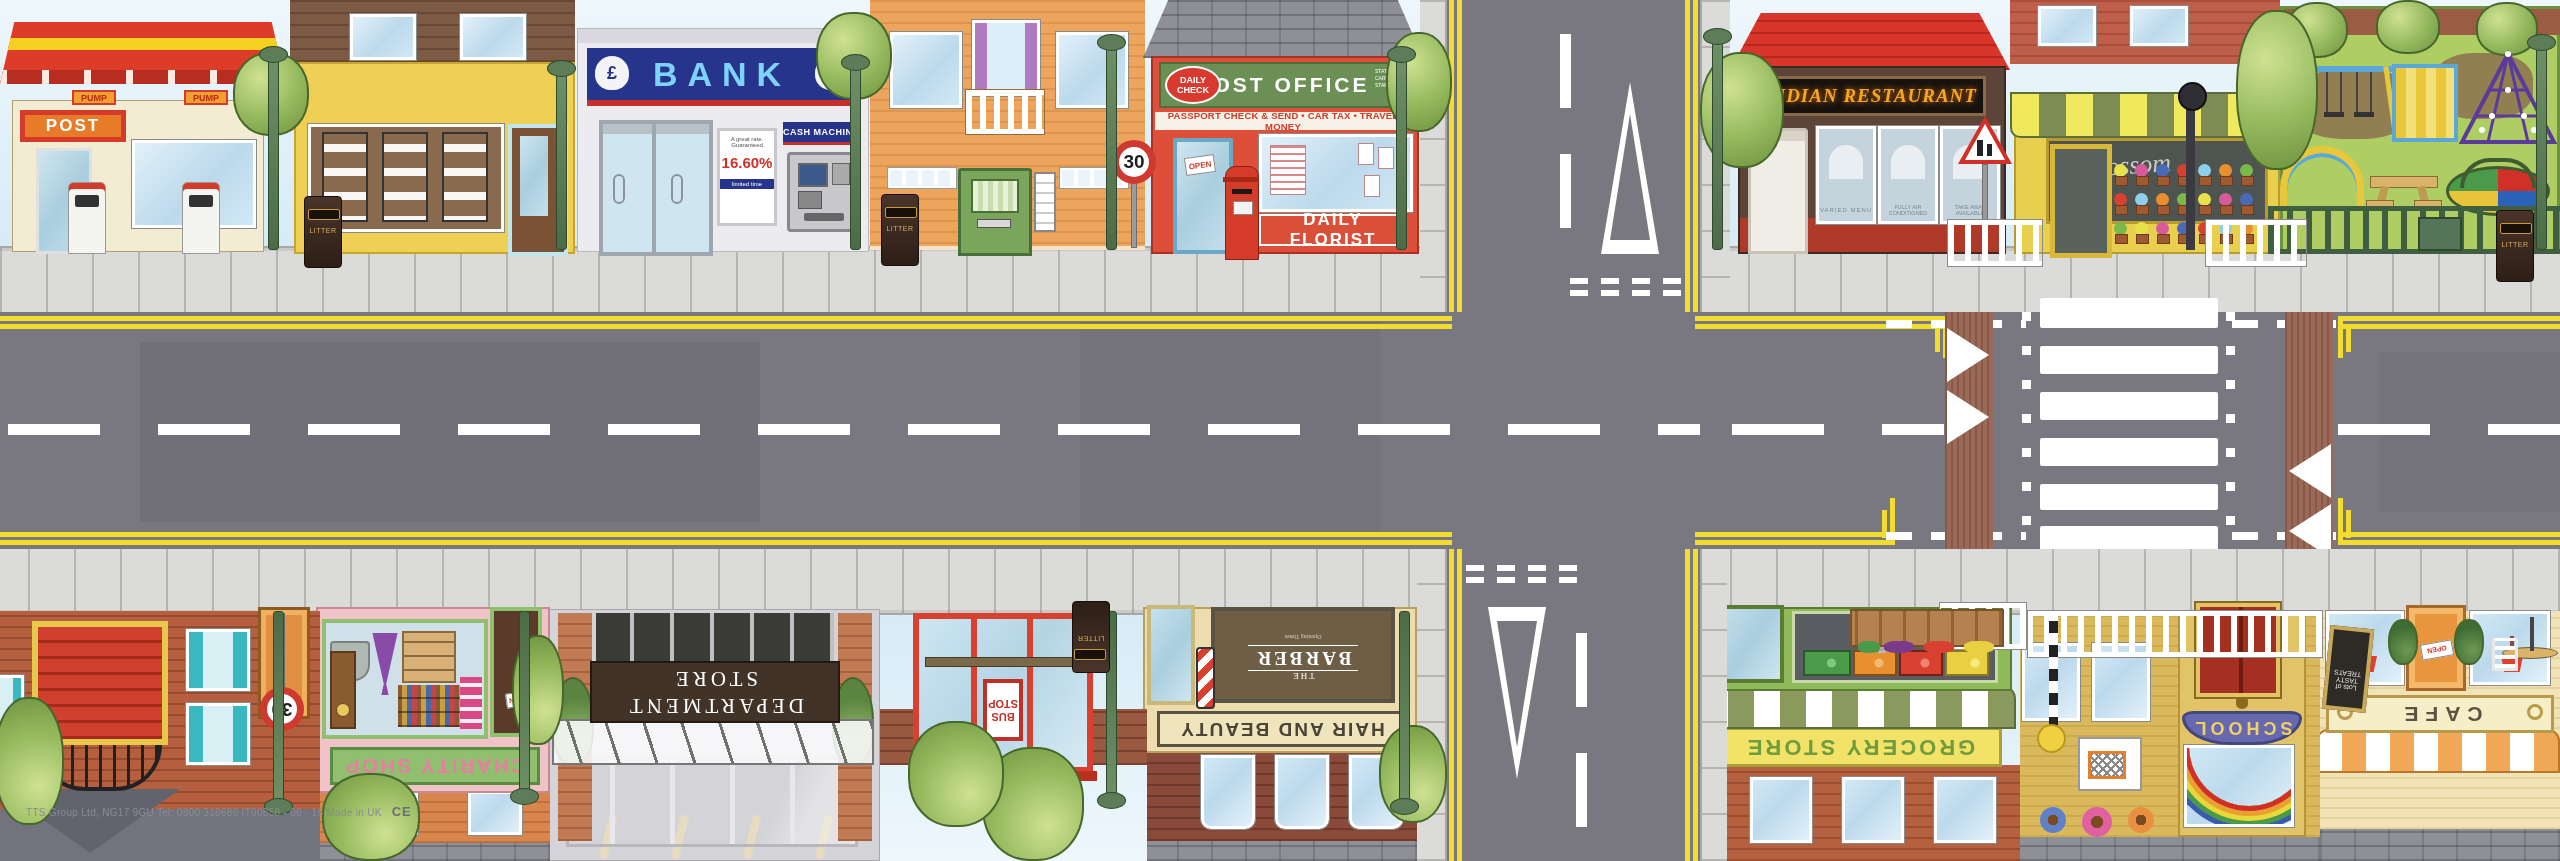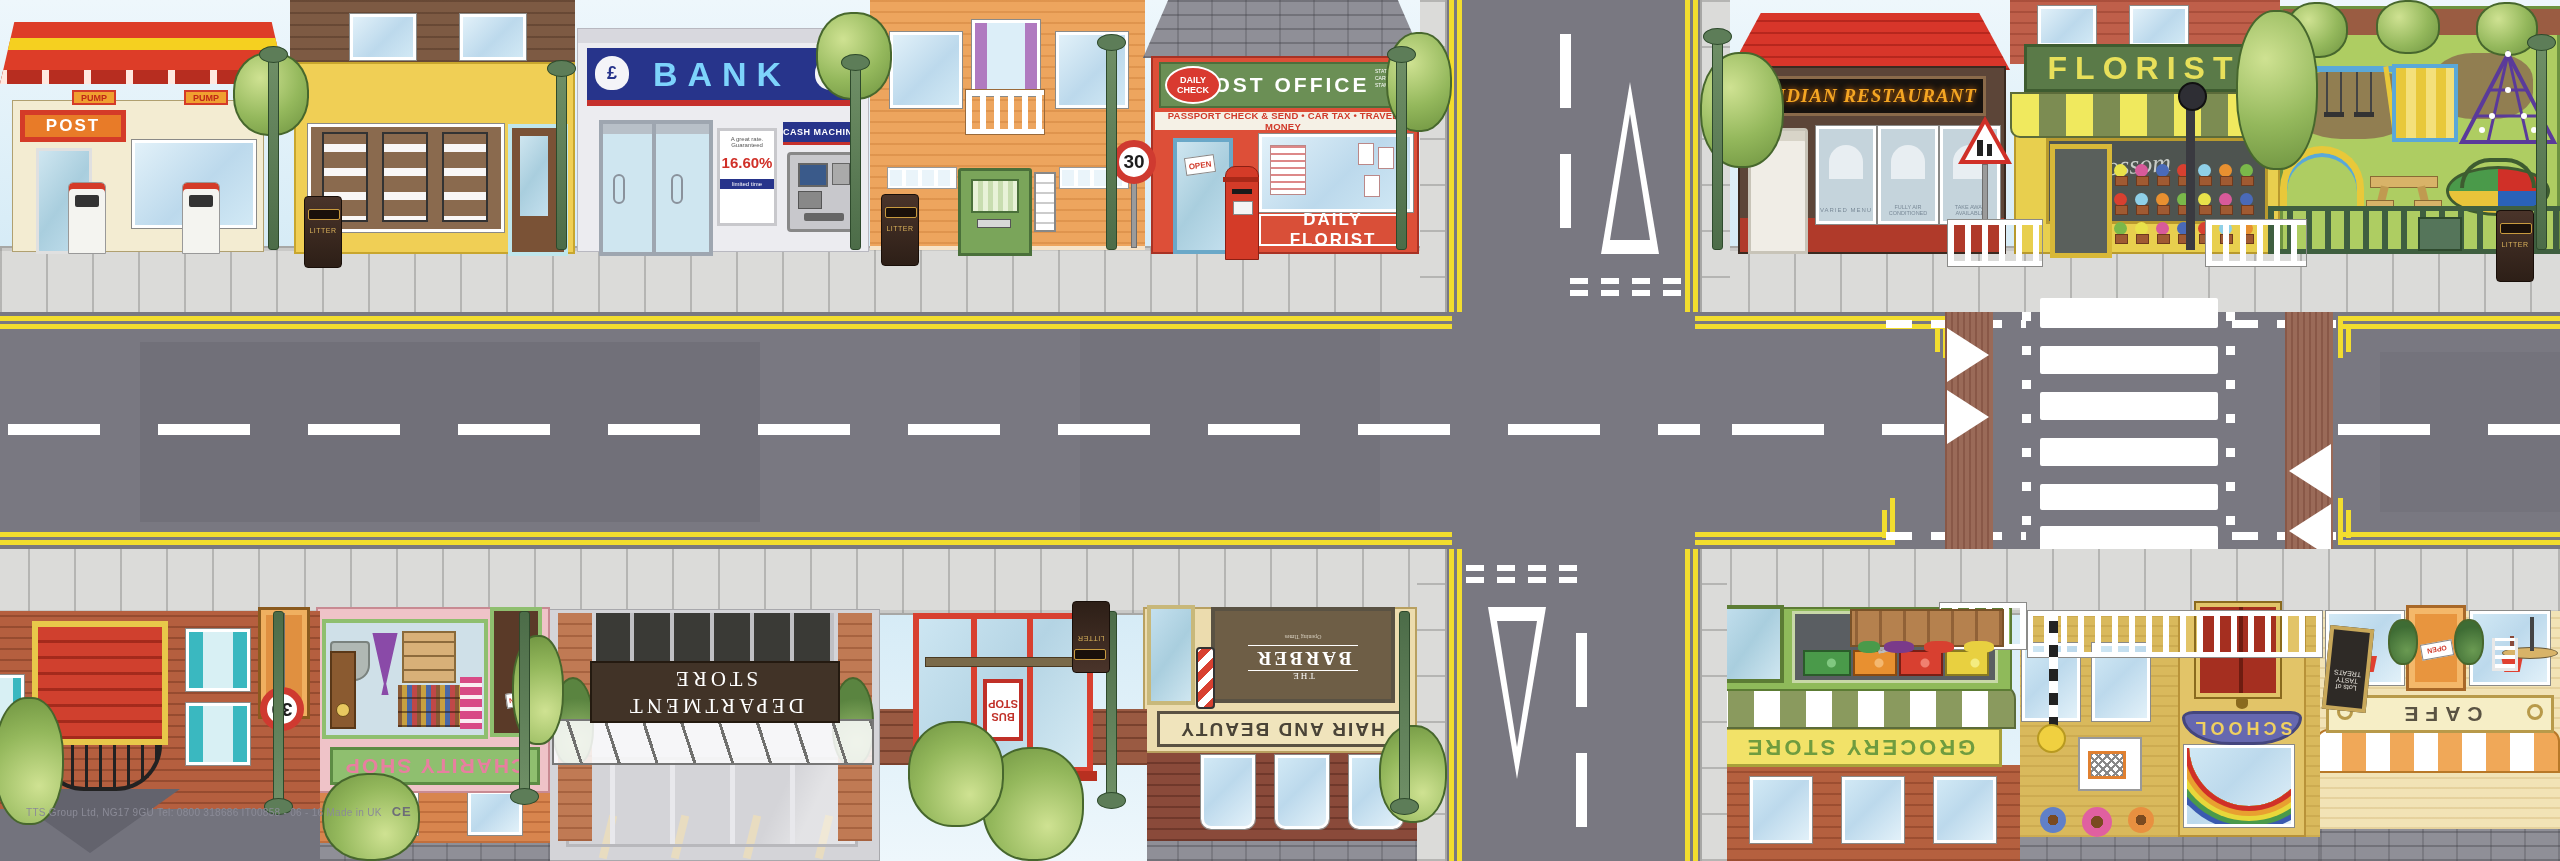--- a/index.html
+++ b/index.html
@@ -218,23 +218,20 @@
         <div class="a" style="left:2px;top:28px;width:5px;height:12px;background:#222"></div>
       </div>
       <div class="pole" style="left:252px;top:164px;height:84px"></div>
     </div>
 
     <div class="a" style="left:2010px;top:0;width:270px;height:312px">
       <div class="a" style="left:0;top:0;width:270px;height:64px;background:#bf5f4a;background-image:repeating-linear-gradient(180deg,rgba(120,40,25,.3) 0 2px,transparent 2px 11px)"></div>
       <div class="win" style="left:28px;top:6px;width:52px;height:34px"></div>
       <div class="win" style="left:120px;top:6px;width:52px;height:34px"></div>
       <div class="a" style="left:4px;top:92px;width:262px;height:158px;background:#e8cf4e;border:2px solid #b89a2e"></div>
-      <div class="sign" style="left:14px;top:44px;width:240px;height:48px;background:#5a7a48;border:3px solid #3e5c30;color:#e8e05a;font-weight:bold;font-size:32px;letter-spacing:8px">
-          <span>FLORIST</span>
-        </div>
       <div class="a" style="left:0;top:92px;width:258px;height:42px;background:repeating-linear-gradient(90deg,#f0e95e 0 27px,#7c8c52 27px 54px);border:2px solid #5c6c3a;border-radius:0 0 10px 10px"></div>
       <div class="a" style="left:36px;top:138px;width:216px;height:80px;background:#4e5450;border:3px solid #b89a2e">
         <div style="position:absolute;left:34px;top:10px;color:#c8ccc8;font-family:'Liberation Serif',serif;font-style:italic;font-size:26px;transform:rotate(-4deg)">Blossom</div>
       </div>
       <div class="a doorglass" style="left:40px;top:144px;width:52px;height:104px;border:5px solid #d8b838;background:#5a605c"></div>
       <div class="a" id="florist-rack" style="left:104px;top:164px;width:150px;height:86px">
           <div class="flower" style="left: 0px; top: 0px; background: rgb(232, 226, 74);">
             <div class="pot" style="left: 1px; top: 12px;"></div>
           </div>
           <div class="flower" style="left: 21px; top: 0px; background: rgb(216, 90, 154);">

